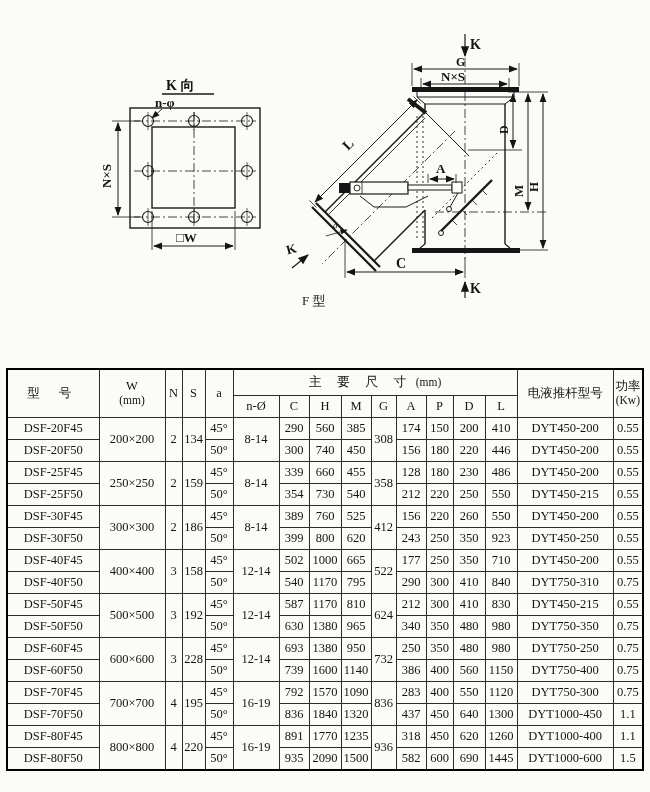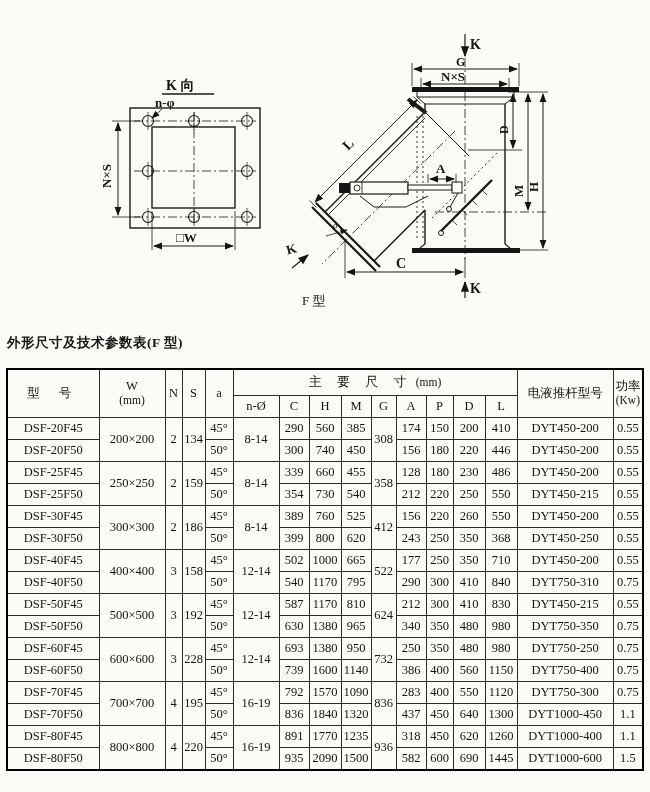--- a/index.html
+++ b/index.html
@@ -125,21 +125,20 @@
     <text transform="translate(538,192) rotate(-90)" font-size="13" font-weight="bold">H</text>
     <text transform="translate(348,151) rotate(-45)" font-size="14" font-weight="bold">L</text>
     <text x="436" y="173" font-size="13" font-weight="bold">A</text>
     <text x="396" y="268" font-size="14" font-weight="bold">C</text>
     <text x="470" y="293" font-size="14" font-weight="bold">K</text>
     <text x="286" y="253" font-size="13" font-weight="bold" transform="rotate(-15 292 248)">K</text>
     <text x="333" y="228" font-size="9" font-style="italic">a</text>
     <text x="302" y="305" font-size="13">F 型</text>
   </svg>
 
-  <div class="table-title">外形尺寸及技术参数表(F 型)</div>
 
   <table class="params">
     <colgroup>
       <col style="width:92px">
         <col style="width:66px">
         <col style="width:17px">
         <col style="width:23px">
       <col style="width:28px">
         <col style="width:46px">
         <col style="width:30px">
@@ -259,21 +258,21 @@
         </tr>
         <tr>
           <td>DSF-30F50</td>
           <td>50°</td>
           <td>399</td>
           <td>800</td>
           <td>620</td>
           <td>243</td>
           <td>250</td>
           <td>350</td>
-          <td>368</td>
+          <td>923</td>
           <td>DYT450-250</td>
           <td>0.55</td>
         </tr>
         <tr>
           <td>DSF-40F45</td>
           <td rowspan="2">400×400</td>
           <td rowspan="2">3</td>
           <td rowspan="2">158</td>
           <td>45°</td>
           <td rowspan="2">12-14</td>

